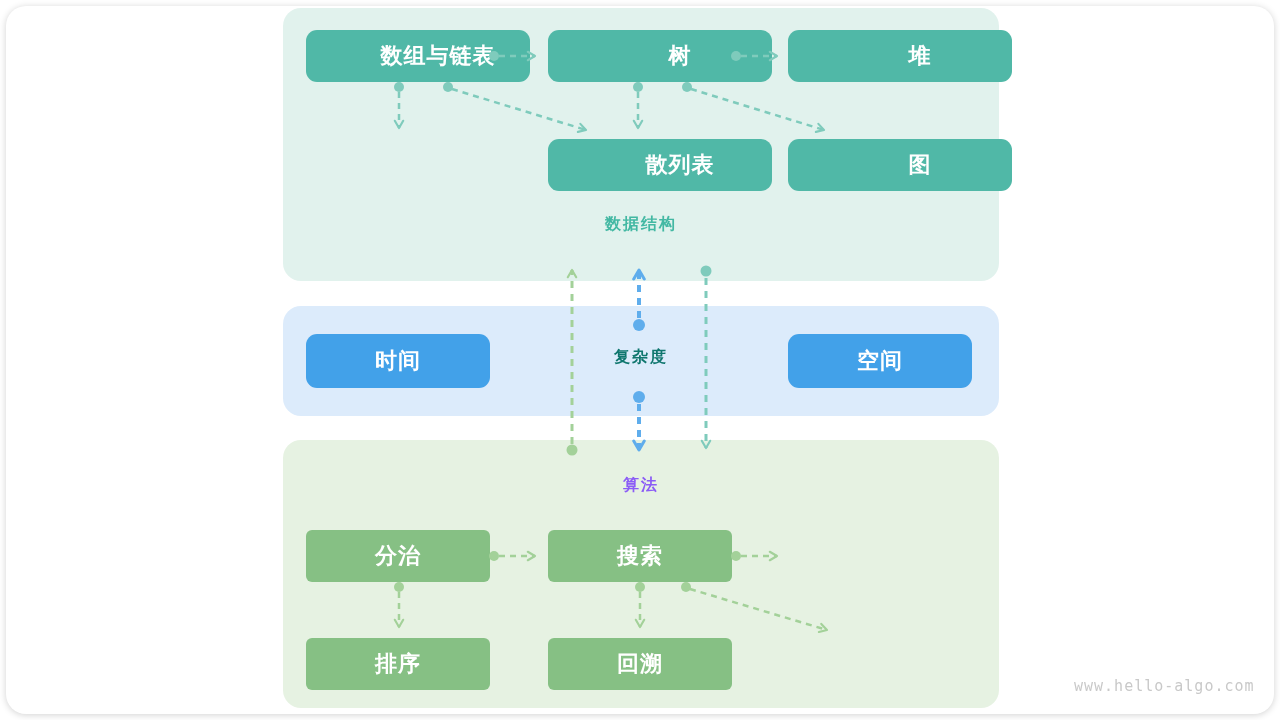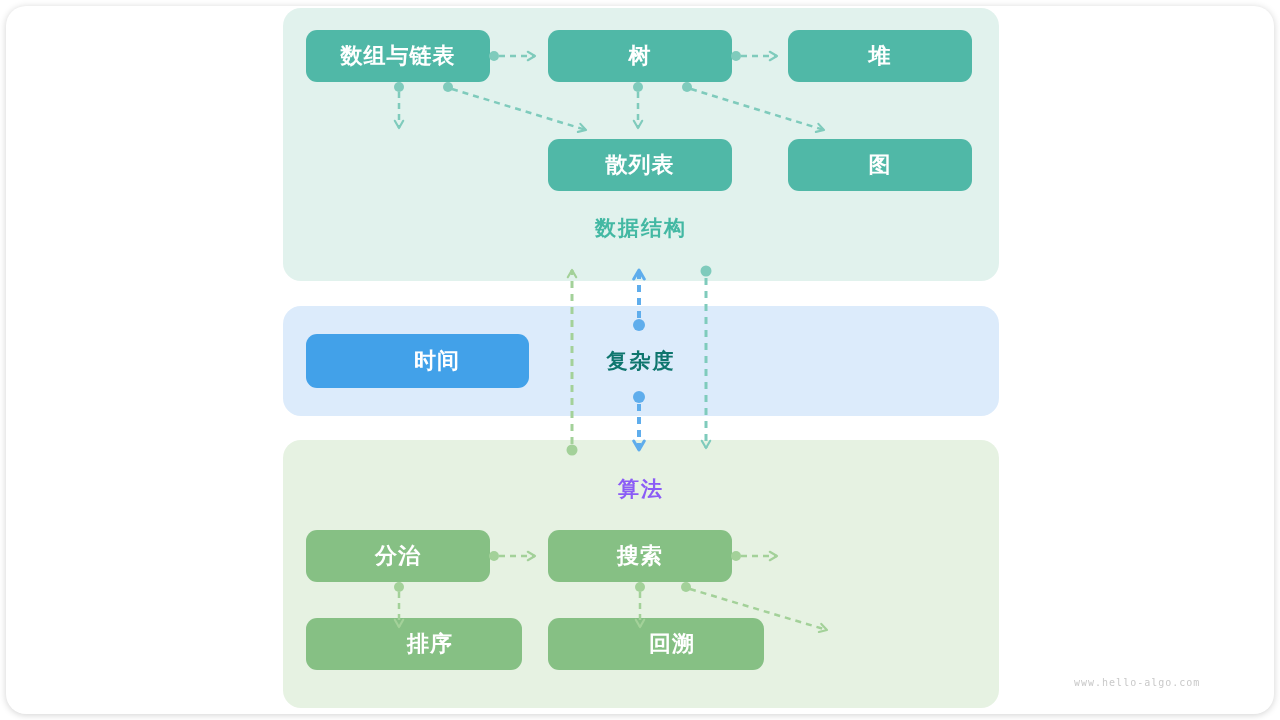--- a/index.html
+++ b/index.html
@@ -14,39 +14,39 @@
   }
   .section{position:absolute;left:283px;width:716px;border-radius:18px;}
   .sec-ds{top:8px;height:273px;background:#e1f2ed;}
   .sec-cx{top:306px;height:110px;background:#dcebfb;}
   .sec-al{top:440px;height:268px;background:#e6f2e2;}
   .node{
     position:absolute;width:184px;height:52px;border-radius:11px;
     display:flex;align-items:center;justify-content:center;
     color:#ffffff;font-size:22px;font-weight:bold;letter-spacing:1px;
   }
-  .teal{background:#50b8a7;}
+  .teal{background:#50b8a7;padding-left:40px;}
   .blue{background:#42a1e9;}
-  .green{background:#86c084;}
+  .green{background:#86c084;border-radius:6px;}
   .col1{left:306px;} .col2{left:548px;} .col3{left:788px;}
   .ds-r1{top:30px;} .ds-r2{top:139px;}
-  .cx-r{top:334px;height:54px;padding-left:39px;}
-  .al-r1{top:530px;} .al-r2{top:618px;padding-left:32px;}
+  .cx-r{top:334px;height:54px;}
+  .al-r1{top:530px;} .al-r2{top:638px;}
   .sec-title{
     position:absolute;left:283px;width:716px;text-align:center;
-    font-size:21px;font-weight:bold;letter-spacing:2px;
+    font-size:16px;font-weight:bold;letter-spacing:2px;
   }
   .t-ds{top:214px;color:#43b8a3;}
   .t-cx{top:347px;color:#0f766e;}
   .t-al{top:475px;color:#8b5cf6;}
   .arrows{position:absolute;left:0;top:0;width:1280px;height:720px;pointer-events:none;}
   .watermark{
     position:absolute;left:1074px;top:677px;
     font-family:"DejaVu Sans Mono","Liberation Mono",monospace;
-    font-size:10px;color:#c9c9c9;letter-spacing:1px;
+    font-size:15px;color:#c9c9c9;letter-spacing:1px;
   }
 </style>
 </head>
 <body>
 
 <div class="stage">
   <div class="card"></div>
 
   <div class="section sec-ds"></div>
   <div class="node teal col1 ds-r1">
@@ -62,20 +62,23 @@
     <span>散列表</span>
   </div>
   <div class="node teal col3 ds-r2">
     <span>图</span>
   </div>
   <div class="sec-title t-ds">数据结构</div>
 
   <div class="section sec-cx"></div>
   <div class="node blue col1 cx-r">
     <span>时间</span>
+  </div>
+  <div class="node blue col3 cx-r">
+    <span>空间</span>
   </div>
   <div class="sec-title t-cx">复杂度</div>
 
   <div class="section sec-al"></div>
   <div class="sec-title t-al">算法</div>
   <div class="node green col1 al-r1">
     <span>分治</span>
   </div>
   <div class="node green col2 al-r1">
     <span>搜索</span>

